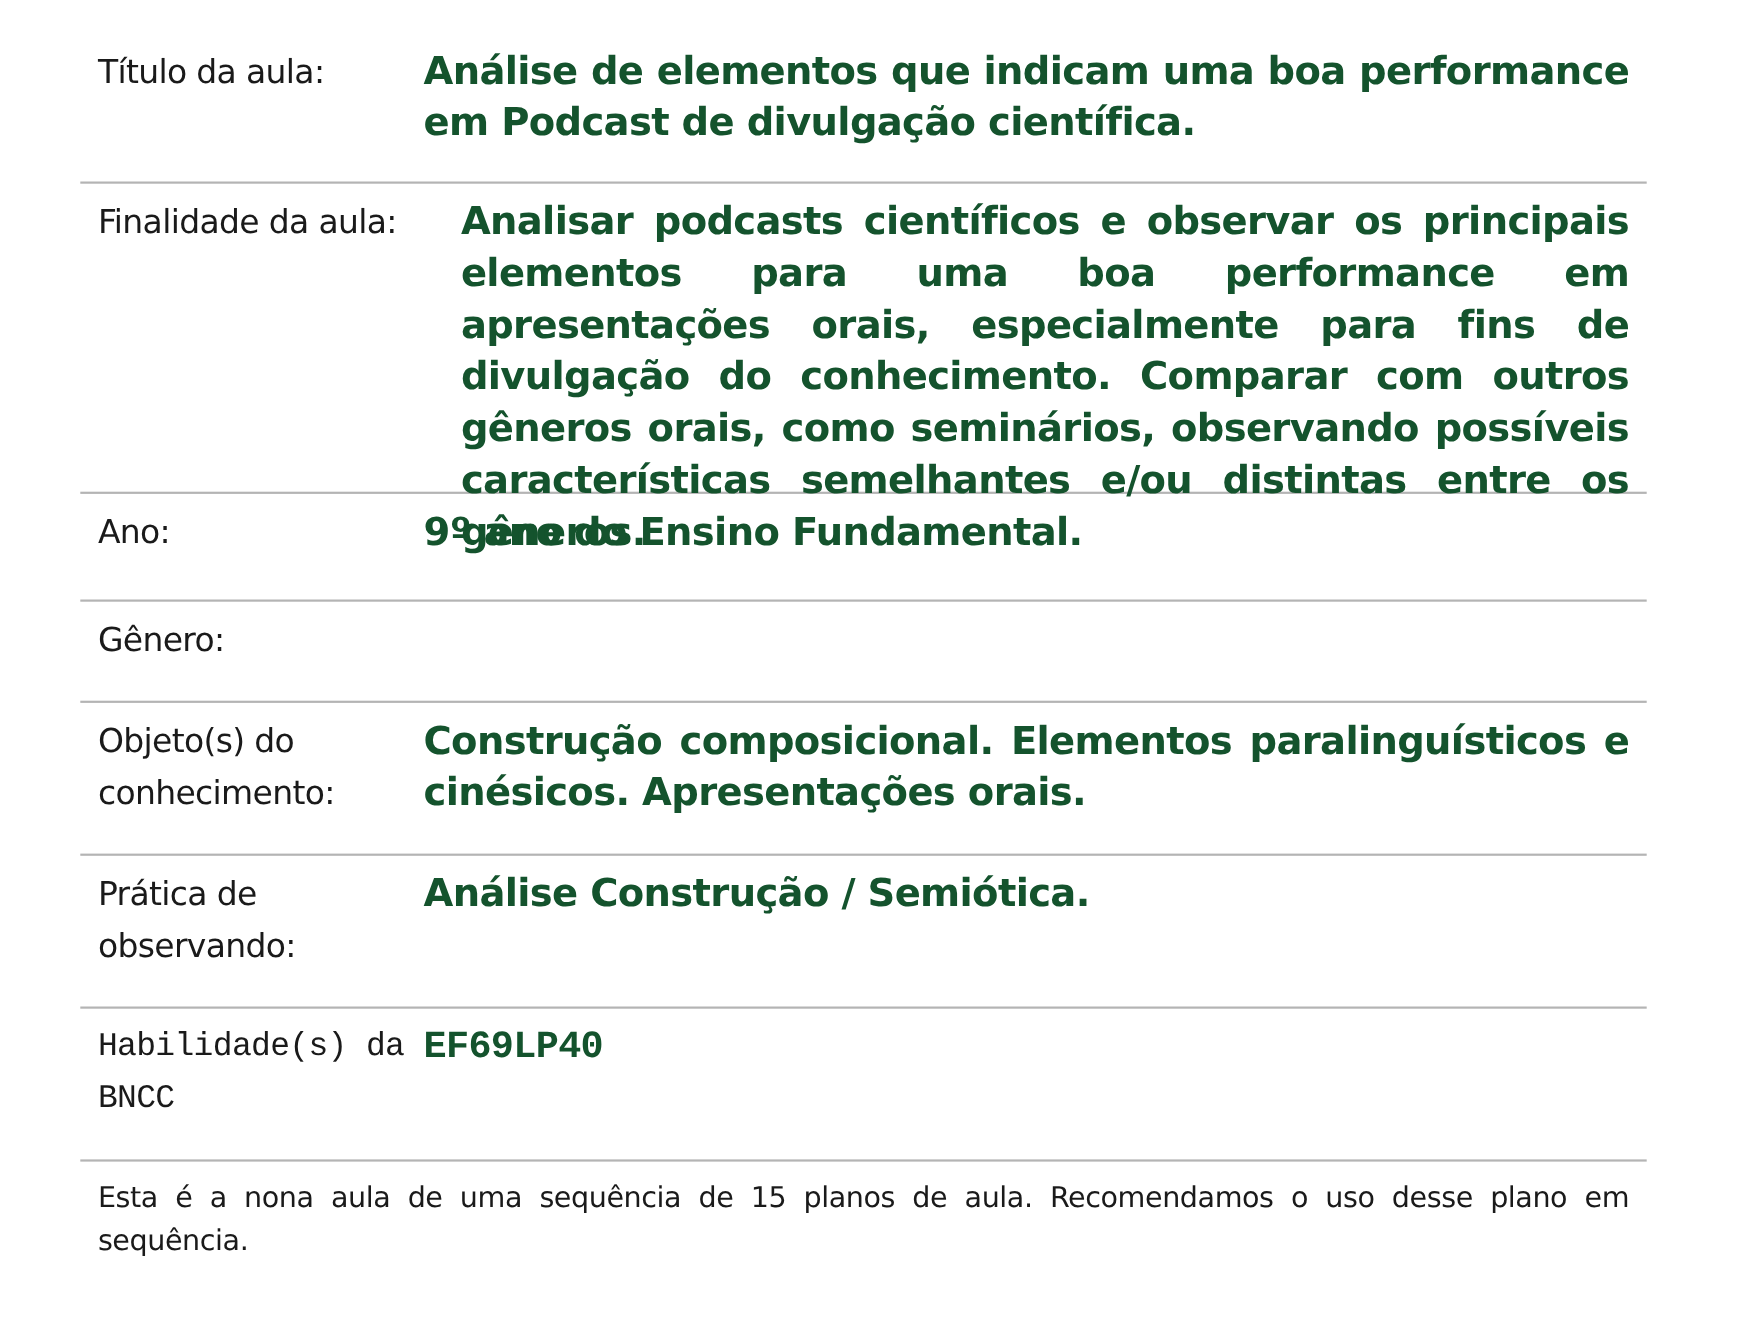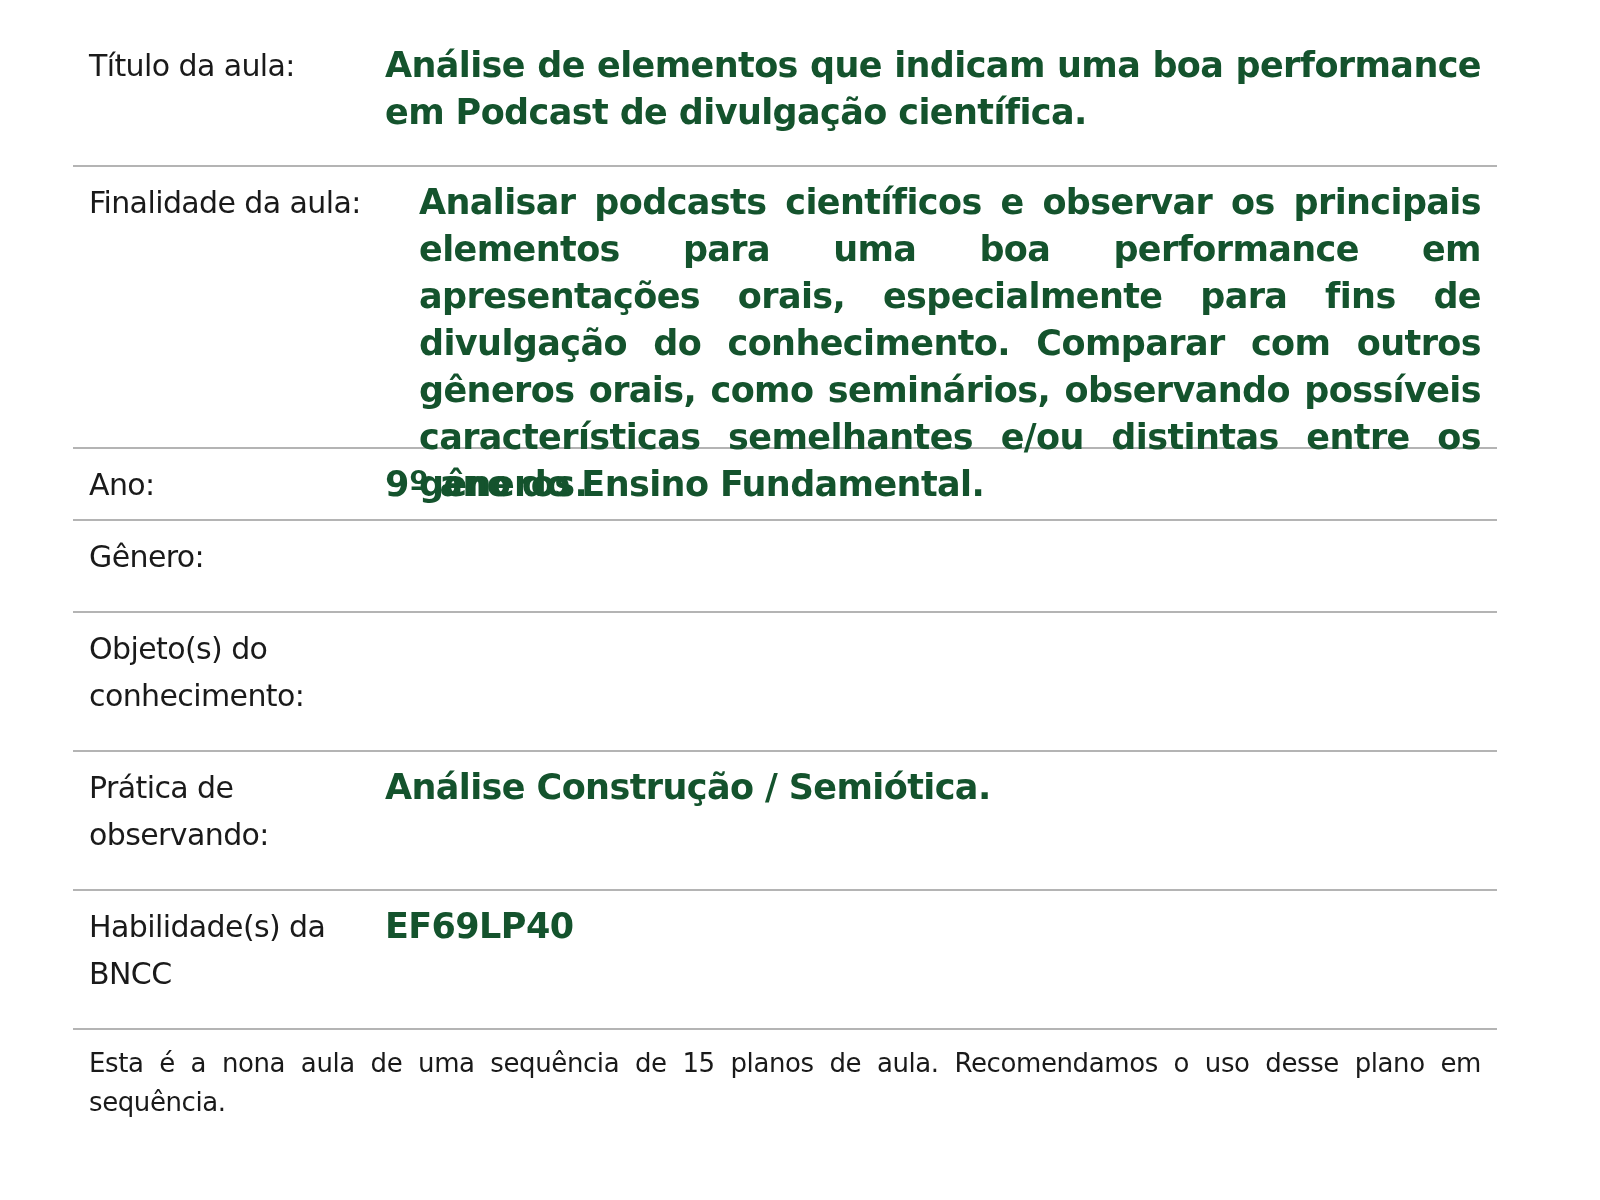--- a/index.html
+++ b/index.html
@@ -41,25 +41,25 @@
       flex: 1 1 auto;
       font-size: 35px;
       line-height: 47px;
       font-weight: bold;
       text-align: justify;
       letter-spacing: -0.6px;
       color: #14532d;
     }
     .row.r-title   { height: 137px; }
     .row.r-purpose { height: 282px; gap: 34px; }
-    .row.r-year    { height: 72px; }
+    .row.r-year    { height: 98px; }
     .row.r-genre   { height: 92px; flex-direction: column; }
     .row.r-object  { height: 139px; justify-content: space-between; }
     .row.r-practice{ height: 139px; }
-    .row.r-skills  { height: 139px; }
+    .row.r-skills  { height: 139px; font-family: Liberation Mono, monospace; }
 
     .note {
       padding: 14px 16px 0 16px;
       font-size: 26px;
       line-height: 39px;
       text-align: justify;
       letter-spacing: -0.4px;
       color: #1a1a1a;
     }
   </style>
@@ -82,20 +82,21 @@
     <div class="label">Ano:</div>
     <div class="value">9º ano do Ensino Fundamental.</div>
   </div>
 
   <div class="row r-genre">
     <div class="label">Gênero:</div>
   </div>
 
   <div class="row r-object">
     <div class="label">Objeto(s) do conhecimento:</div>
+    <div class="value">Construção composicional. Elementos paralinguísticos e cinésicos. Apresentações orais.</div>
   </div>
 
   <div class="row r-practice">
     <div class="label">Prática de observando:</div>
     <div class="value">Análise Construção / Semiótica.</div>
   </div>
 
   <div class="row r-skills">
     <div class="label">Habilidade(s) da BNCC</div>
     <div class="value">EF69LP40</div>

